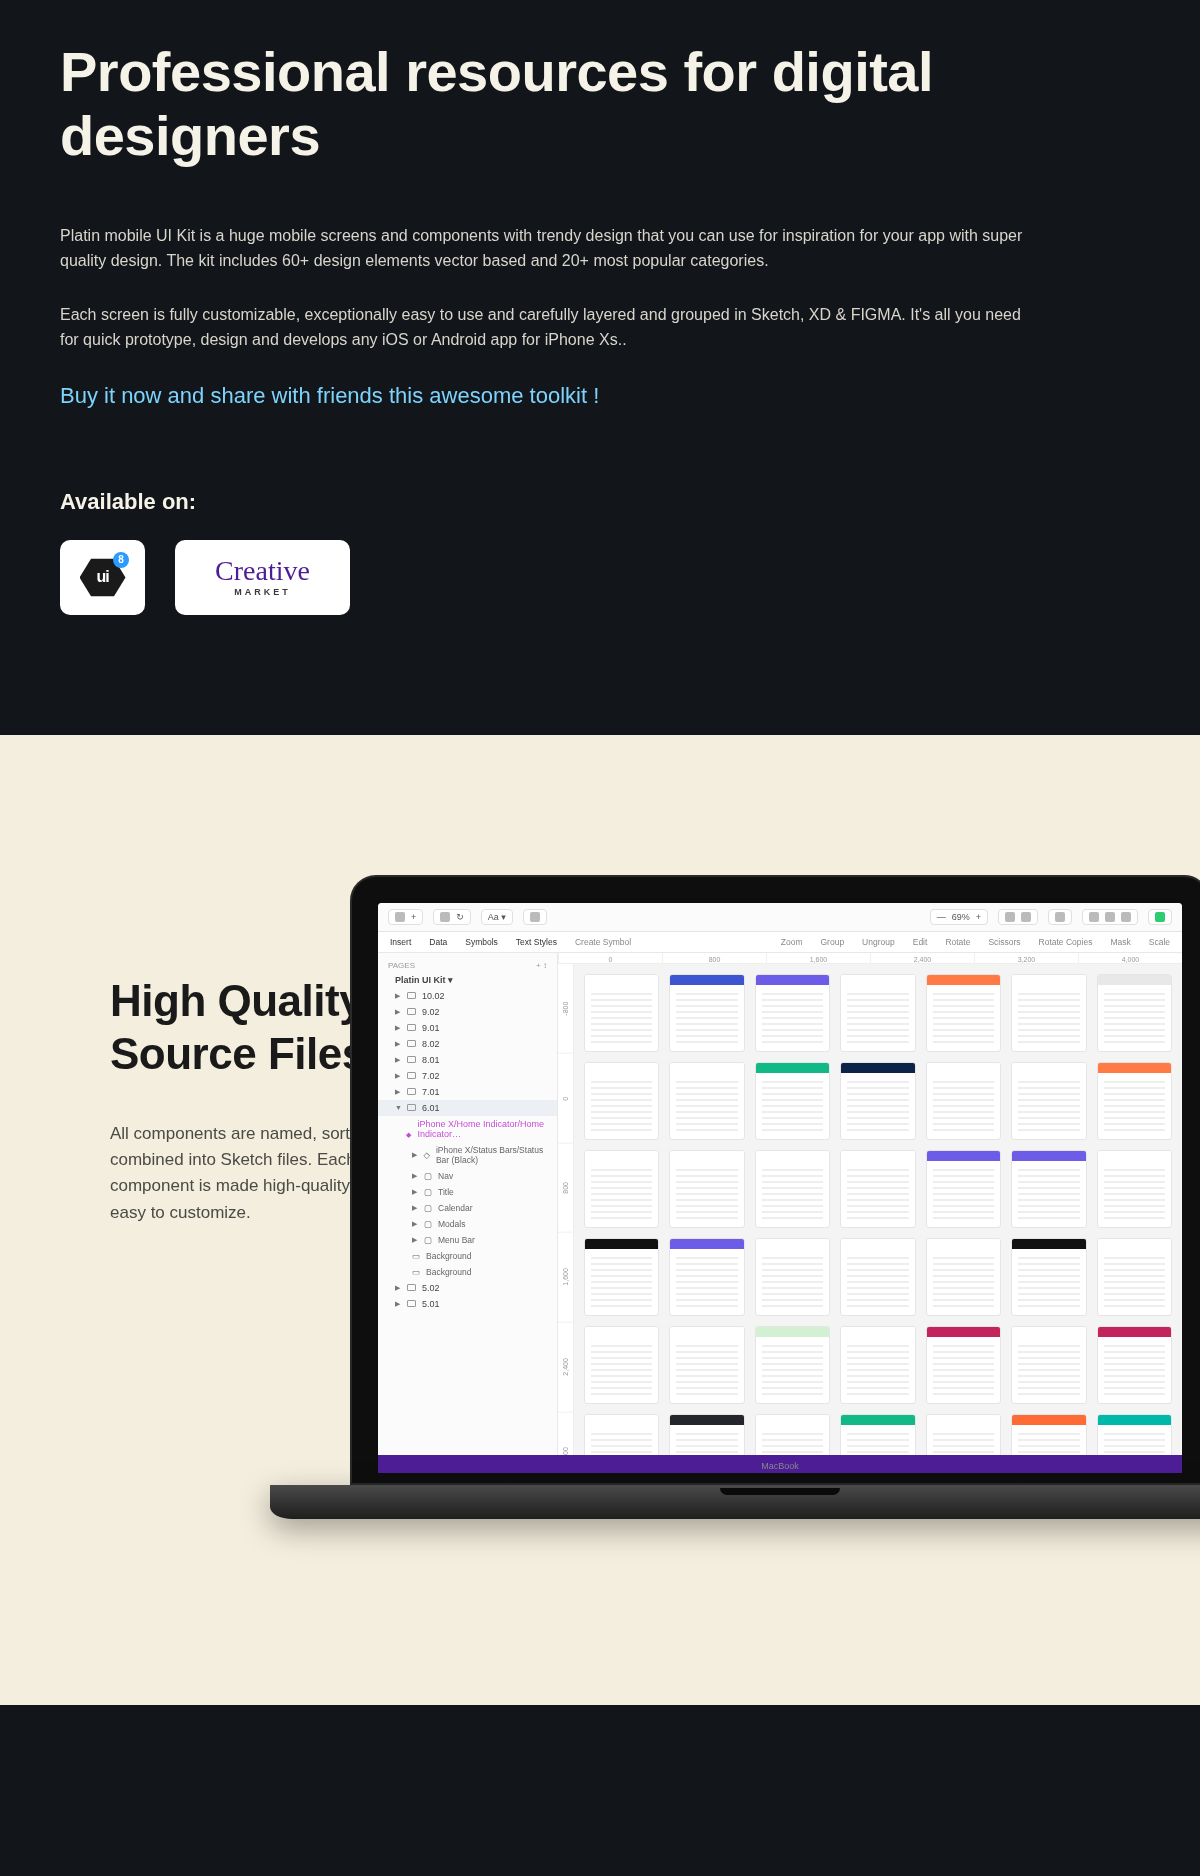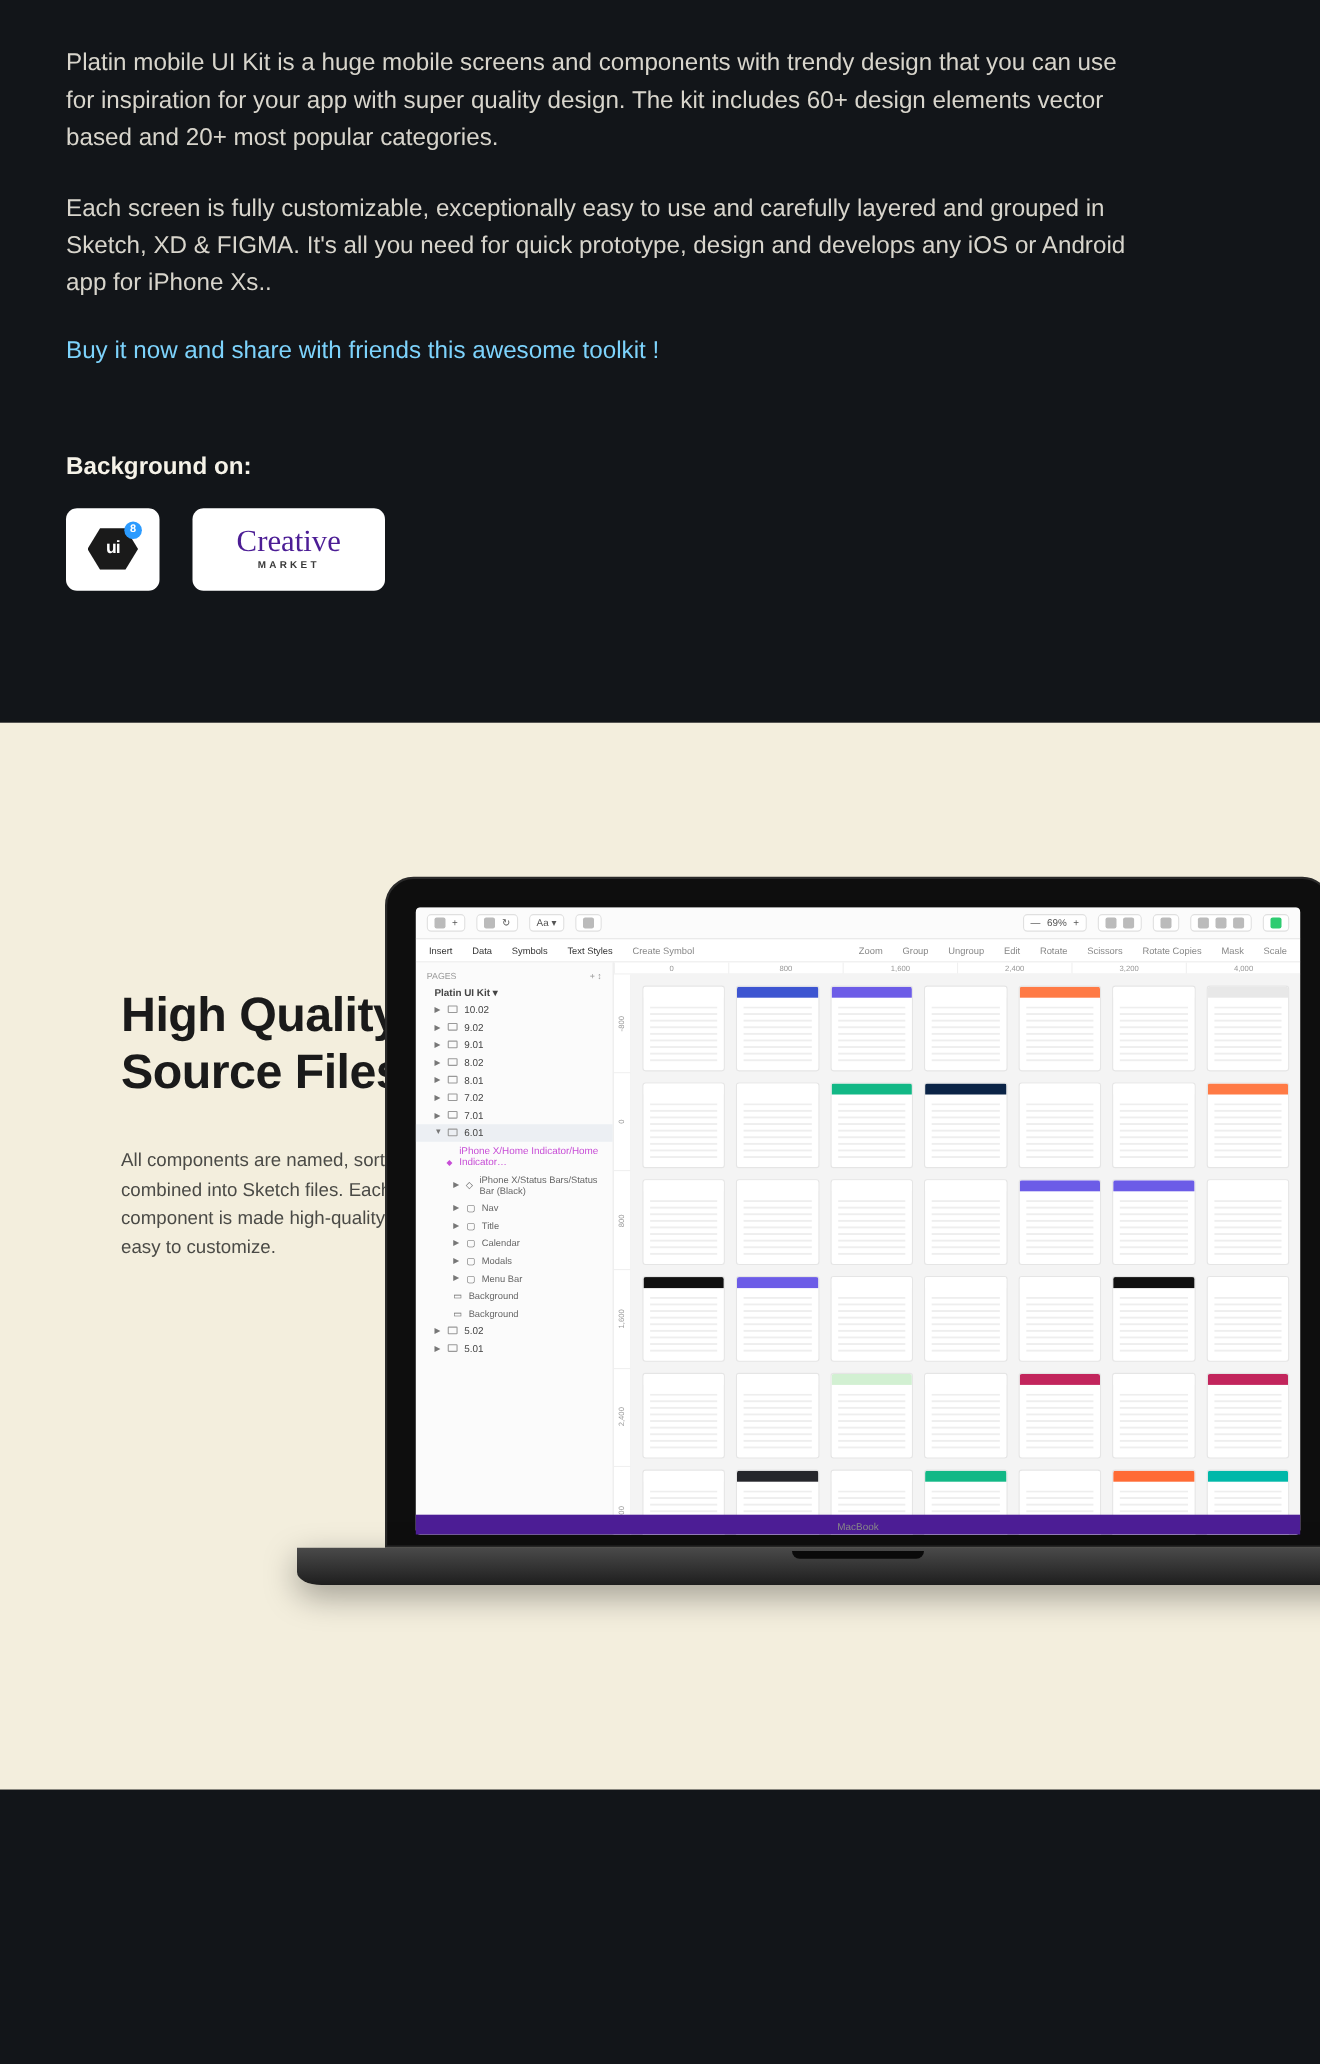--- a/index.html
+++ b/index.html
@@ -15,21 +15,21 @@
   }
   .hero-title {
     font-size: 56px;
     font-weight: 800;
     line-height: 1.15;
     color: #f5f2e8;
     margin-bottom: 55px;
     letter-spacing: -0.5px;
   }
   .hero-body {
-    font-size: 22px;
+    font-size: 16px;
     line-height: 1.55;
     color: #d8d5cc;
     max-width: 980px;
     margin-bottom: 30px;
     font-weight: 400;
   }
   .hero-cta {
     font-size: 22px;
     color: #7dd3fc;
     font-weight: 500;
@@ -188,25 +188,26 @@
   }
   .macbook-label {
     text-align:center; font-size:9px; color:#888; padding-top:6px;
     background:#4c1d95; height:18px; margin-top:-18px; position:relative; z-index:2;
   }
 </style>
 </head>
 <body>
 
 <section class="hero">
+  <h1 class="hero-title">Professional resources for digital designers</h1>
   <p class="hero-body">Platin mobile UI Kit is a huge mobile screens and components with trendy design that you can use for inspiration for your app with super quality design. The kit includes 60+ design elements vector based and 20+ most popular categories.</p>
   <p class="hero-body">Each screen is fully customizable, exceptionally easy to use and carefully layered and grouped in Sketch, XD &amp; FIGMA. It's all you need for quick prototype, design and develops any iOS or Android app for iPhone Xs..</p>
   <p class="hero-cta">Buy it now and share with friends this awesome toolkit !</p>
 
-  <div class="avail-label">Background on:</div>
+  <div class="avail-label">Available on:</div>
   <div class="badges">
     <a class="badge badge-ui8">
       <div class="ui8-hex">
           <span>ui</span>
         </div>
       <div class="ui8-dot">8</div>
     </a>
     <a class="badge badge-cm">
       <div class="cm-script">Creative</div>
       <div class="cm-sub">MARKET</div>

